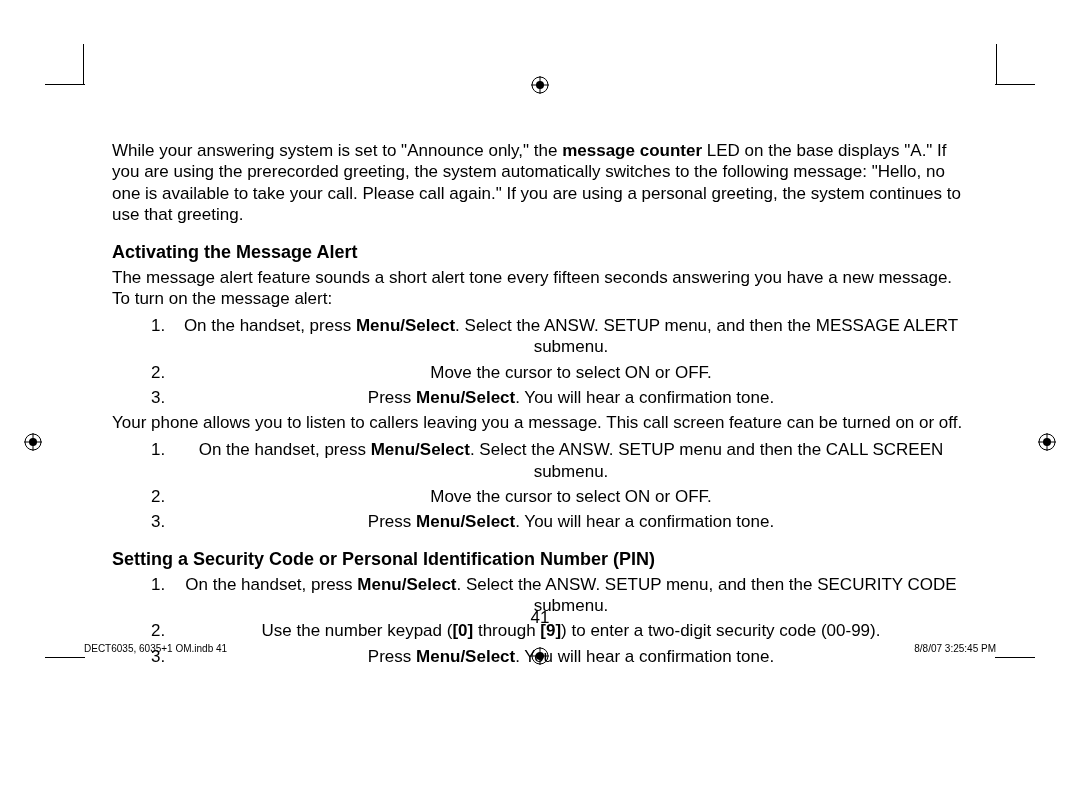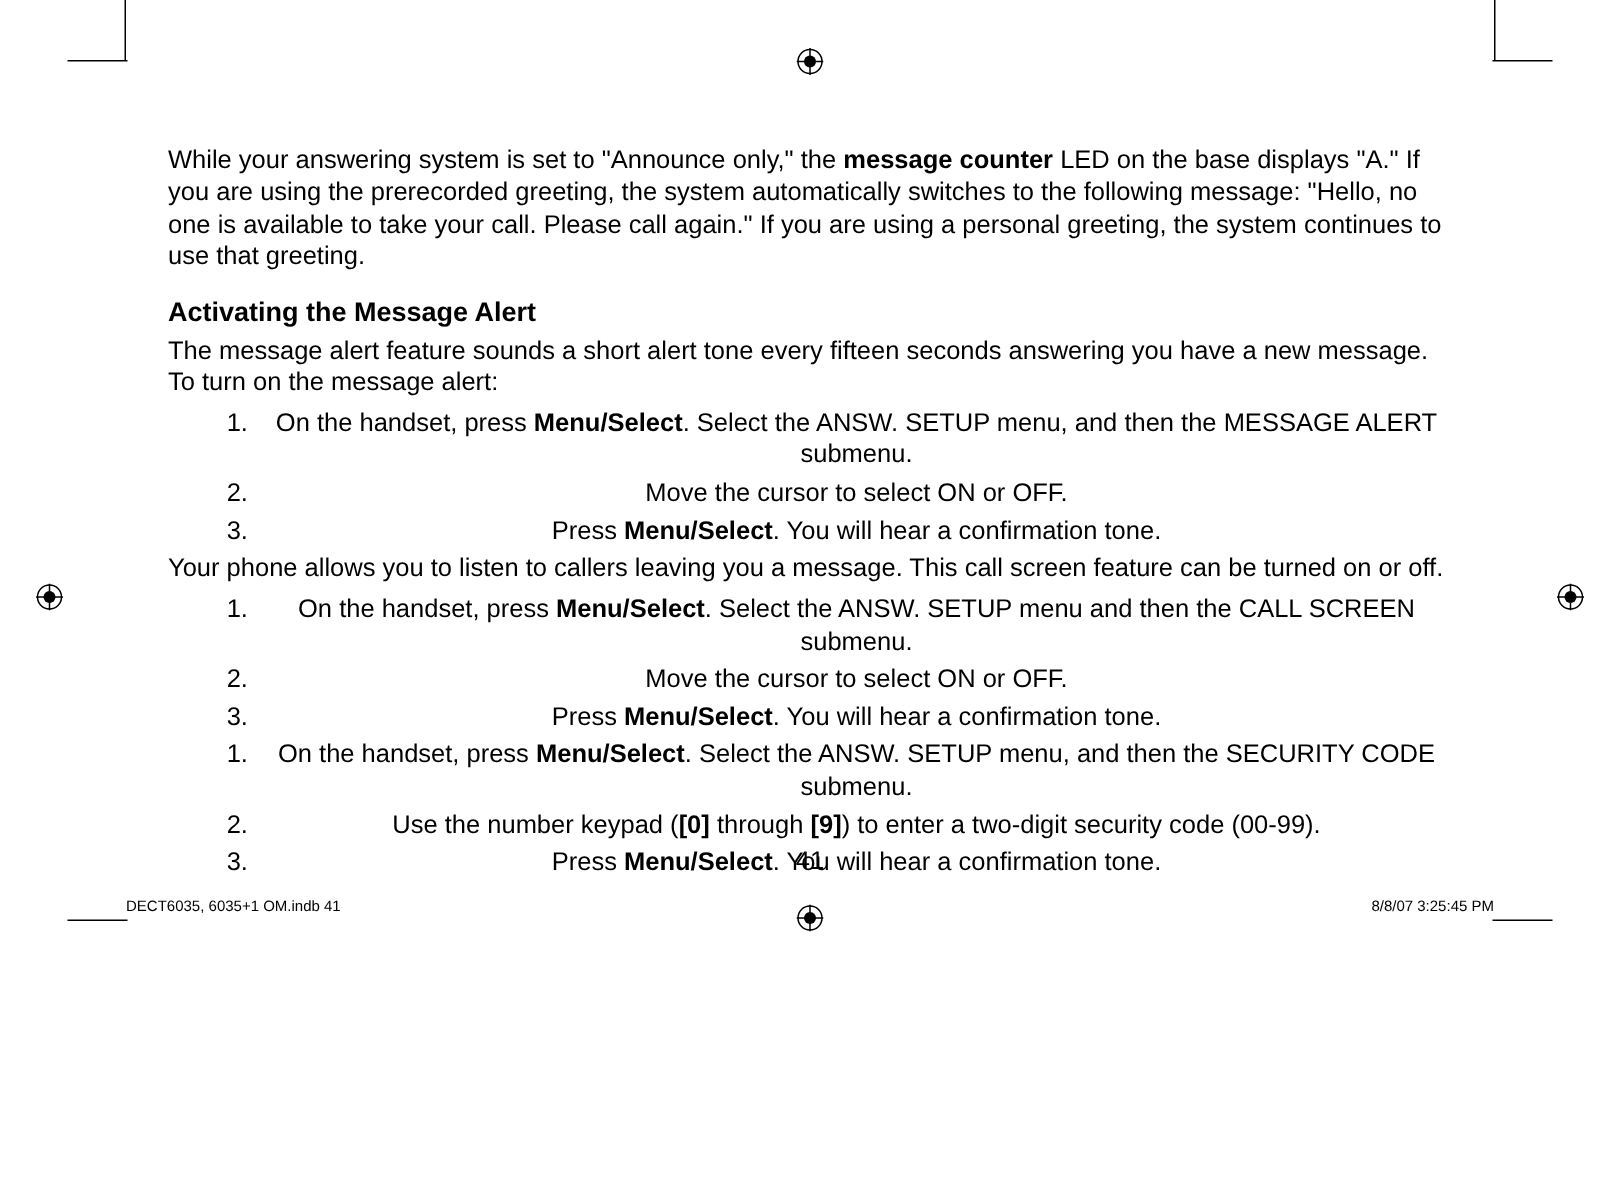--- a/index.html
+++ b/index.html
@@ -12,20 +12,21 @@
     color: #000;
     font-size: 17px;
     line-height: 1.25;
     position: relative;
   }
   .page {
     position: relative;
     width: 1080px;
     height: 633px;
     box-sizing: border-box;
+    margin-top: 44px;
   }
   
   .crop-top-h { position:absolute; top:40px; left:45px; width:40px; height:0; border-top:1px solid #000; }
   .crop-top-v { position:absolute; top:0px; left:83px; width:0; height:40px; border-left:1px solid #000; }
   .crop-top-h2 { position:absolute; top:40px; right:45px; width:40px; height:0; border-top:1px solid #000; }
   .crop-top-v2 { position:absolute; top:0px; right:83px; width:0; height:40px; border-left:1px solid #000; }
   .crop-bot-h { position:absolute; bottom:19px; left:45px; width:40px; height:0; border-top:1px solid #000; } 
   .crop-bot-h2 { position:absolute; bottom:19px; right:45px; width:40px; height:0; border-top:1px solid #000; }
 
   .reg-mark {
@@ -140,20 +141,21 @@
       <li><span>Press </span><span class="bold">Menu/Select</span><span>. You will hear a confirmation tone.</span></li>
     </ol>
 
     <p class="para">Your phone allows you to listen to callers leaving you a message. This call screen feature can be turned on or off.</p>
     <ol class="steps">
       <li><span>On the handset, press </span><span class="bold">Menu/Select</span><span>. Select the ANSW. SETUP menu and then the CALL SCREEN submenu.</span></li>
       <li>Move the cursor to select ON or OFF.</li>
       <li><span>Press </span><span class="bold">Menu/Select</span><span>. You will hear a confirmation tone.</span></li>
     </ol>
 
+    <h2 class="section">Setting a Security Code or Personal Identification Number (PIN)</h2>
     <ol class="steps">
       <li><span>On the handset, press </span><span class="bold">Menu/Select</span><span>. Select the ANSW. SETUP menu, and then the SECURITY CODE submenu.</span></li>
       <li><span>Use the number keypad (</span><span class="bold">[0]</span><span> through </span><span class="bold">[9]</span><span>) to enter a two-digit security code (00-99).</span></li>
       <li><span>Press </span><span class="bold">Menu/Select</span><span>. You will hear a confirmation tone.</span></li>
     </ol>
   </div>
 
   <div class="page-num">41</div>
   <div class="footer-left">DECT6035, 6035+1 OM.indb   41</div>
   <div class="footer-right">8/8/07   3:25:45 PM</div>

